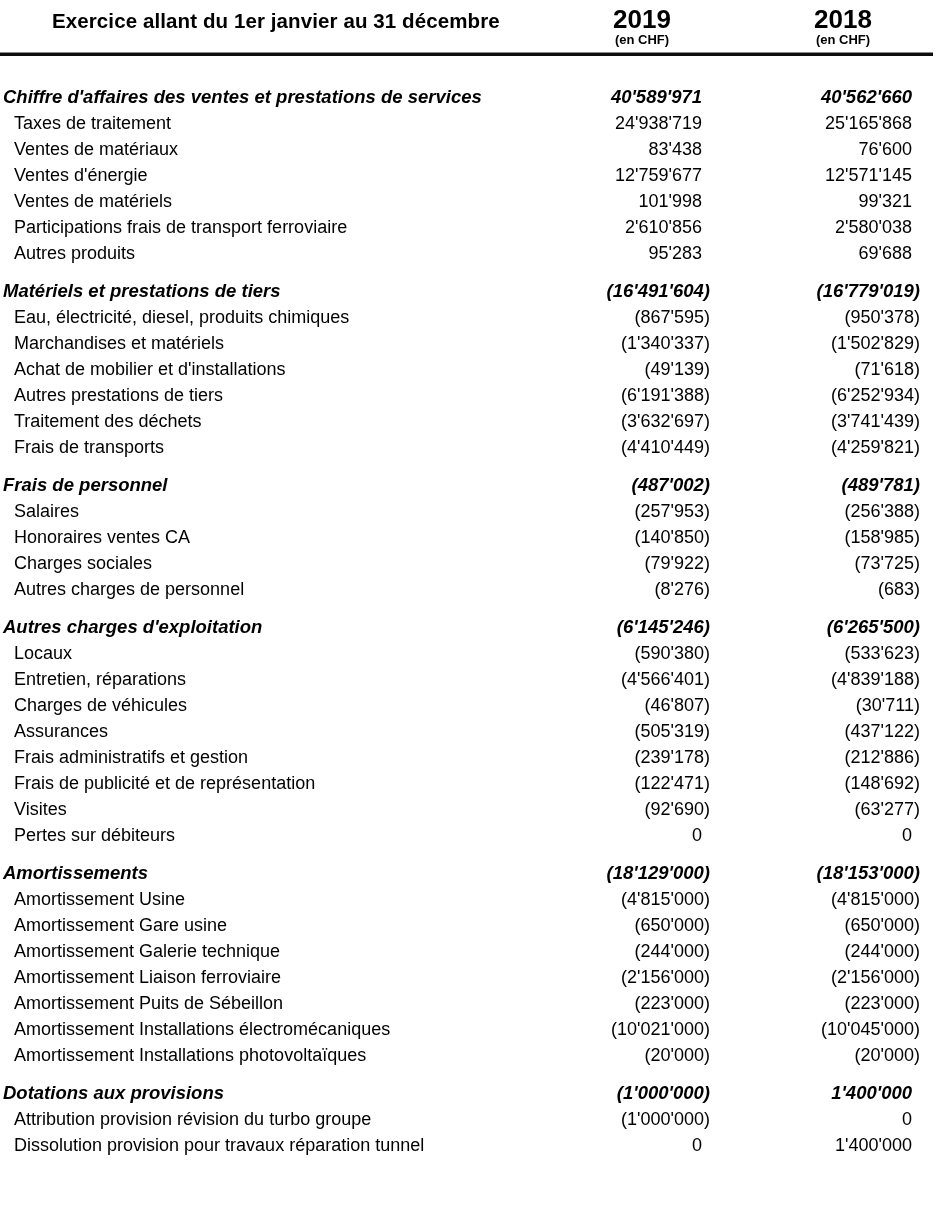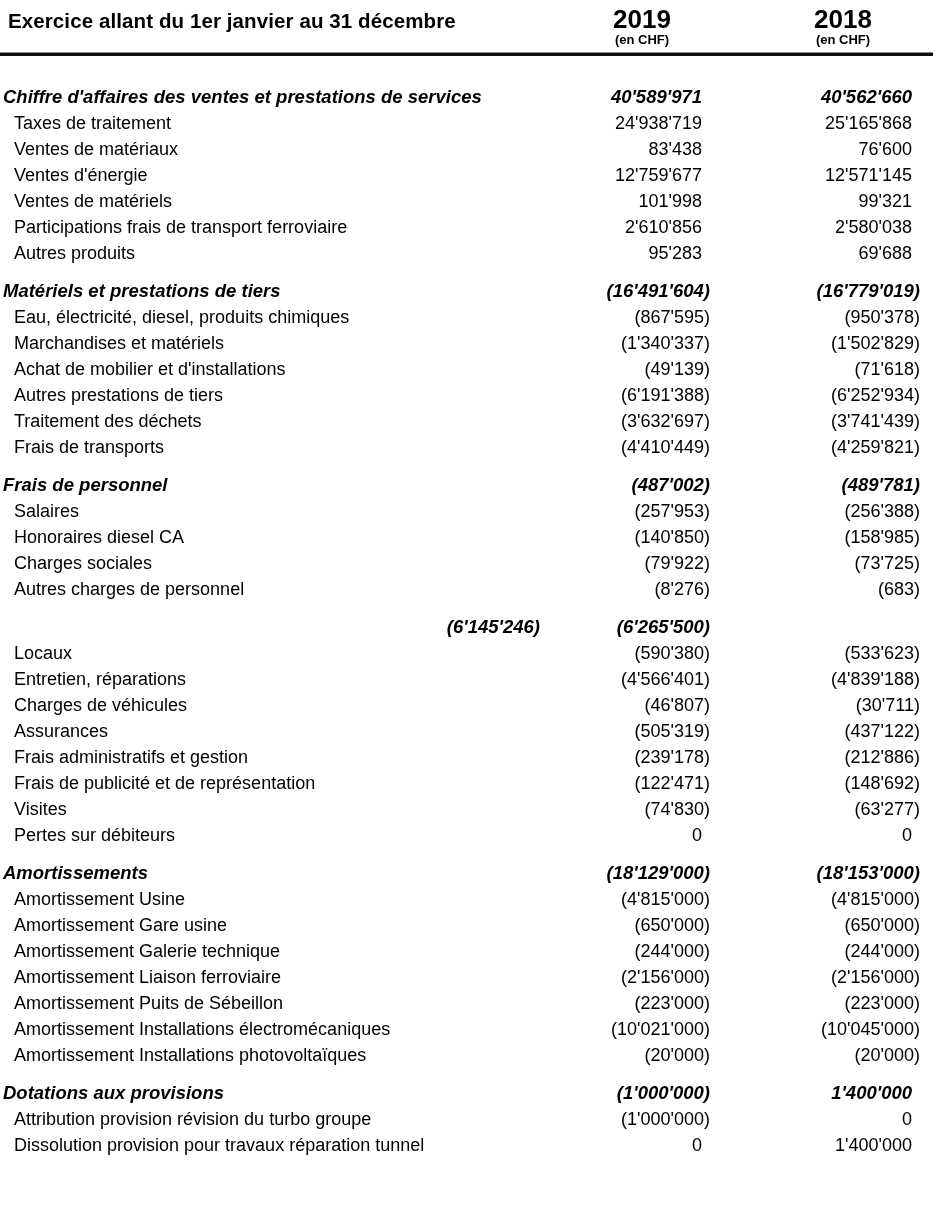--- a/index.html
+++ b/index.html
@@ -19,24 +19,25 @@
     width: 952px;
     padding: 6px 32px 0 0;
   }
   .grid-row {
     display: grid;
     grid-template-columns: 1fr 170px 210px;
     align-items: baseline;
   }
   
   .head .title-cell {
-    padding-left: 8px;
+    padding-left: 24px;
     font-size: 20.5px;
     font-weight: bold;
     letter-spacing: 0.1px;
+    margin-left: 28px;
   }
   .year-cell { text-align: center; }
   .year-cell.c2019 { padding-left: 34px; }
   .year-cell.c2018 { padding-left: 56px; }
   .year {
     font-size: 26px;
     font-weight: bold;
     line-height: 26px;
   }
   .unit {
@@ -187,41 +188,42 @@
       <div class="val">(489'781)</div>
     </div>
     <div>
   <div class="trow">
     <div class="label">Salaires</div>
     <div class="val">(257'953)</div>
     <div class="val">(256'388)</div>
   </div>
 
   <div class="trow">
-    <div class="label">Honoraires diesel CA</div>
+    <div class="label">Honoraires ventes CA</div>
     <div class="val">(140'850)</div>
     <div class="val">(158'985)</div>
   </div>
 
   <div class="trow">
     <div class="label">Charges sociales</div>
     <div class="val">(79'922)</div>
     <div class="val">(73'725)</div>
   </div>
 
   <div class="trow">
     <div class="label">Autres charges de personnel</div>
     <div class="val">(8'276)</div>
     <div class="val">(683)</div>
   </div>
 </div>
   </div>
 
   <div class="section">
     <div class="trow section-head">
+      <div class="label">Autres charges d'exploitation</div>
       <div class="val">(6'145'246)</div>
       <div class="val">(6'265'500)</div>
     </div>
     <div>
   <div class="trow">
     <div class="label">Locaux</div>
     <div class="val">(590'380)</div>
     <div class="val">(533'623)</div>
   </div>
 
@@ -250,21 +252,21 @@
   </div>
 
   <div class="trow">
     <div class="label">Frais de publicité et de représentation</div>
     <div class="val">(122'471)</div>
     <div class="val">(148'692)</div>
   </div>
 
   <div class="trow">
     <div class="label">Visites</div>
-    <div class="val">(74'830)</div>
+    <div class="val">(92'690)</div>
     <div class="val">(63'277)</div>
   </div>
 
   <div class="trow">
     <div class="label">Pertes sur débiteurs</div>
     <div class="val no-paren">0</div>
     <div class="val no-paren">0</div>
   </div>
 </div>
   </div>

